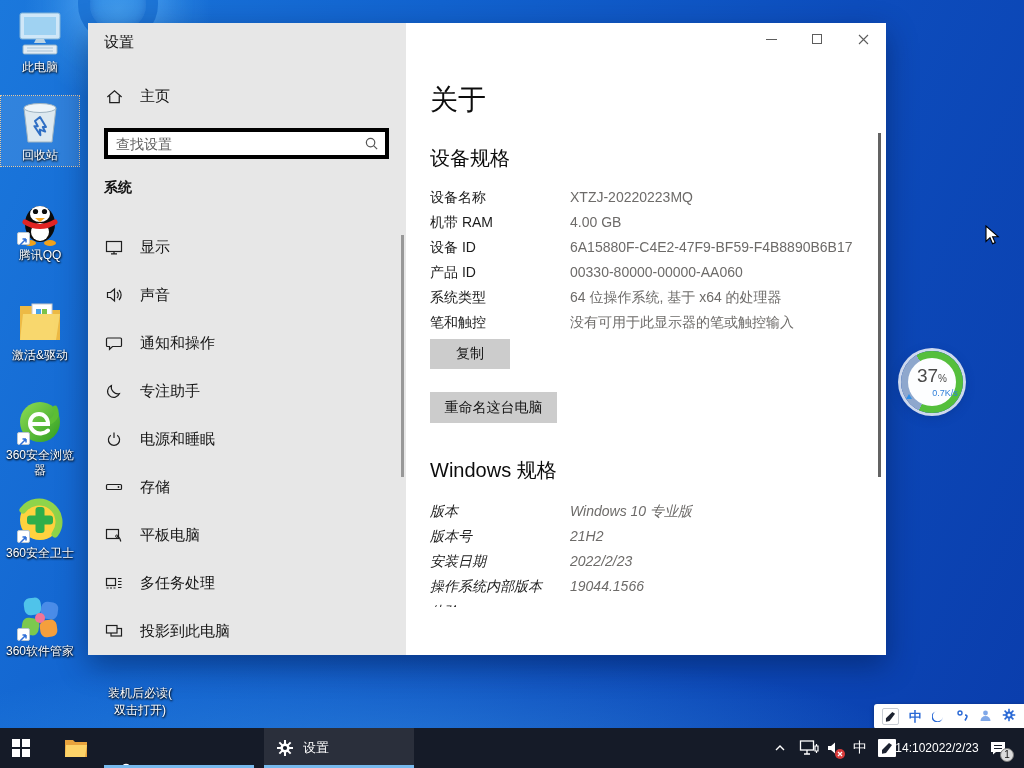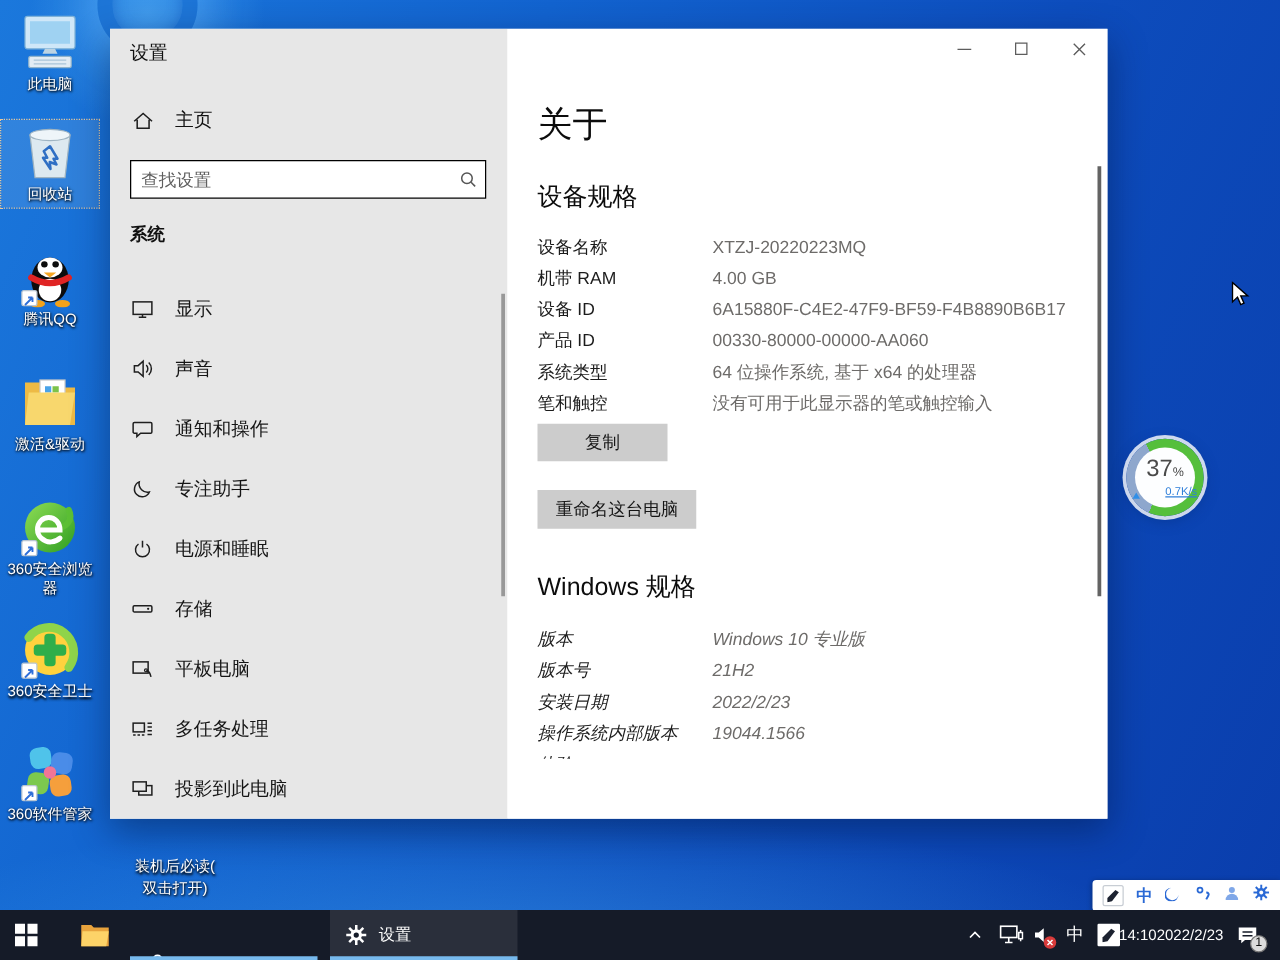--- a/index.html
+++ b/index.html
@@ -29,21 +29,21 @@
     font-size:12px; line-height:17px; color:#fff; text-shadow:0 1px 2px rgba(0,0,0,.95),1px 1px 2px rgba(0,0,0,.7); }
 
   
   .window { position:absolute; left:88px; top:23px; width:798px; height:632px;
     background:#fff; box-shadow:0 10px 28px rgba(0,20,60,.45); overflow:hidden; }
   .sidebar { position:absolute; left:0; top:0; width:318px; height:632px; background:#e7e7e7; }
   .app-title { position:absolute; left:16px; top:10px; font-size:15px; color:#111; }
   .home-row { position:absolute; left:16px; top:60px; height:26px; display:flex; align-items:center; gap:16px;
     font-size:15px; color:#111; cursor:default; }
   .search-box { position:absolute; left:16px; top:105px; width:285px; height:31px; background:#fff;
-    border:1px solid #000000; display:flex; align-items:center; }
+    border:4px solid #000000; display:flex; align-items:center; }
   .search-box input { flex:1; border:none; outline:none; font-size:14px; color:#333; padding:0 8px;
     font-family:inherit; background:transparent; }
   .search-box input::placeholder { color:#5f5f5f; opacity:1; }
   .search-box .mag { width:28px; display:flex; justify-content:center; }
   .side-section { position:absolute; left:16px; top:156px; font-size:14px; font-weight:bold; color:#111; }
   .side-item { position:absolute; left:0; width:310px; height:48px; display:flex; align-items:center;
     gap:16px; padding-left:16px; font-size:15px; color:#151515; cursor:default; }
   .sic { width:20px; height:20px; display:flex; align-items:center; justify-content:center; }
   .side-scroll { position:absolute; right:2px; top:212px; width:3px; height:242px; background:#989898; }
 
@@ -59,33 +59,33 @@
   .sec-h { font-size:20px; font-weight:400; color:#0c0c0c; line-height:26px; }
   .sec-h.device { margin-top:27px; }
   .sec-h.winspec { margin-top:34px; }
   .rows-block.device { margin-top:17px; }
   .rows-block.winspec { margin-top:19px;font-style:italic; }
   .spec-row { display:flex; font-size:14px; line-height:19px; margin-bottom:6px; }
   .spec-row .lb { flex:0 0 140px; color:#1c1c1c; }
   .spec-row .val { color:#6d6b69; }
   .btn { display:block; background:#cccccc; border:none; font-family:inherit; font-size:14px;
     color:#161616; text-align:center; cursor:pointer; }
-  .btn-copy { width:104px; height:30px; margin-top:7px; }
+  .btn-copy { width:80px; height:30px; margin-top:7px; }
   .btn-rename { width:127px; height:31px; margin-top:23px; }
   .clip-row { height:5px; overflow:hidden; margin-top:6px; }
 
   
   .ball { position:absolute; left:901px; top:351px; width:62px; height:62px; border-radius:50%;
     background:conic-gradient(#55bf3c 0deg 205deg, #8ea7cd 205deg 330deg, #55bf3c 330deg 360deg);
     box-shadow:0 0 0 3px rgba(255,255,255,.8), 0 3px 12px rgba(0,40,110,.45); }
   .ball-in { position:absolute; inset:7px; border-radius:50%; background:#fdfeff;
     display:flex; flex-direction:column; align-items:center; justify-content:center; }
   .ball-pct { font-size:19px; color:#4a4a4a; line-height:19px; }
   .ball-pct .u { font-size:10px; }
-  .ball-spd { font-size:9px; color:#2f7fd9; line-height:11px; display:flex; align-items:flex-end; gap:20px;text-decoration:underline; }
+  .ball-spd { font-size:9px; color:#2f7fd9; line-height:11px; display:flex; align-items:flex-end; gap:20px; }
   .up-arrow { width:0; height:0; border-left:3px solid transparent; border-right:3px solid transparent;
     border-bottom:5px solid #2f8fe8; display:inline-block; }
 
   
   .ime-bar { position:absolute; left:874px; top:704px; width:150px; height:25px; background:#fff;
     border-radius:3px 0 0 3px; box-shadow:0 1px 4px rgba(0,0,0,.35); display:flex; align-items:center;
     justify-content:space-around; padding:0 3px; }
   .ime-bar .zh { color:#2a69d5; font-size:13px; font-weight:bold; }
   .ime-pen { width:17px; height:17px; background:#fff; border:1px solid #c8cdd4; border-radius:2px;
     display:flex; align-items:center; justify-content:center; }

